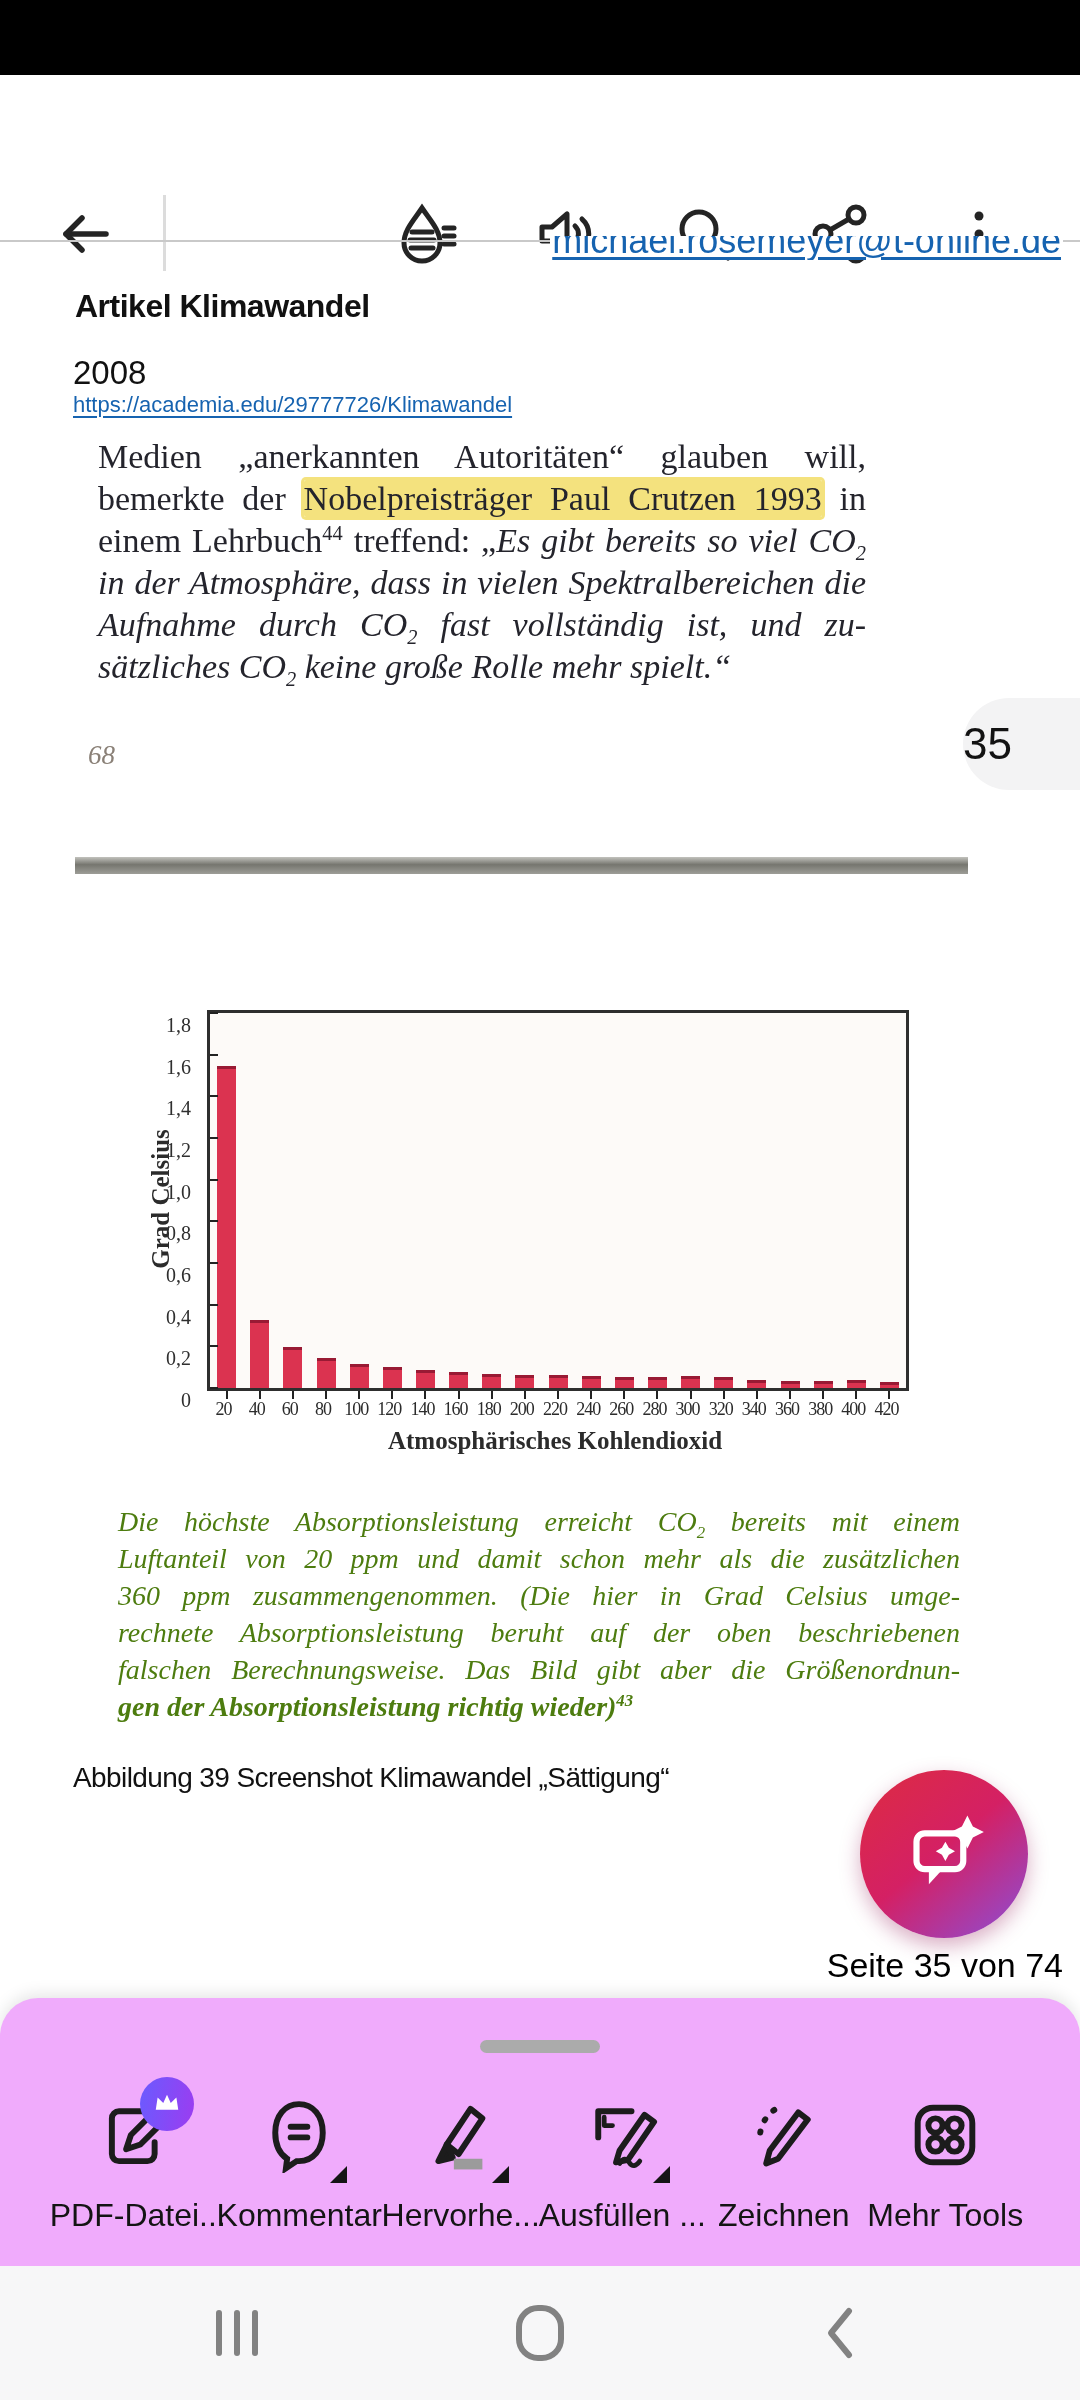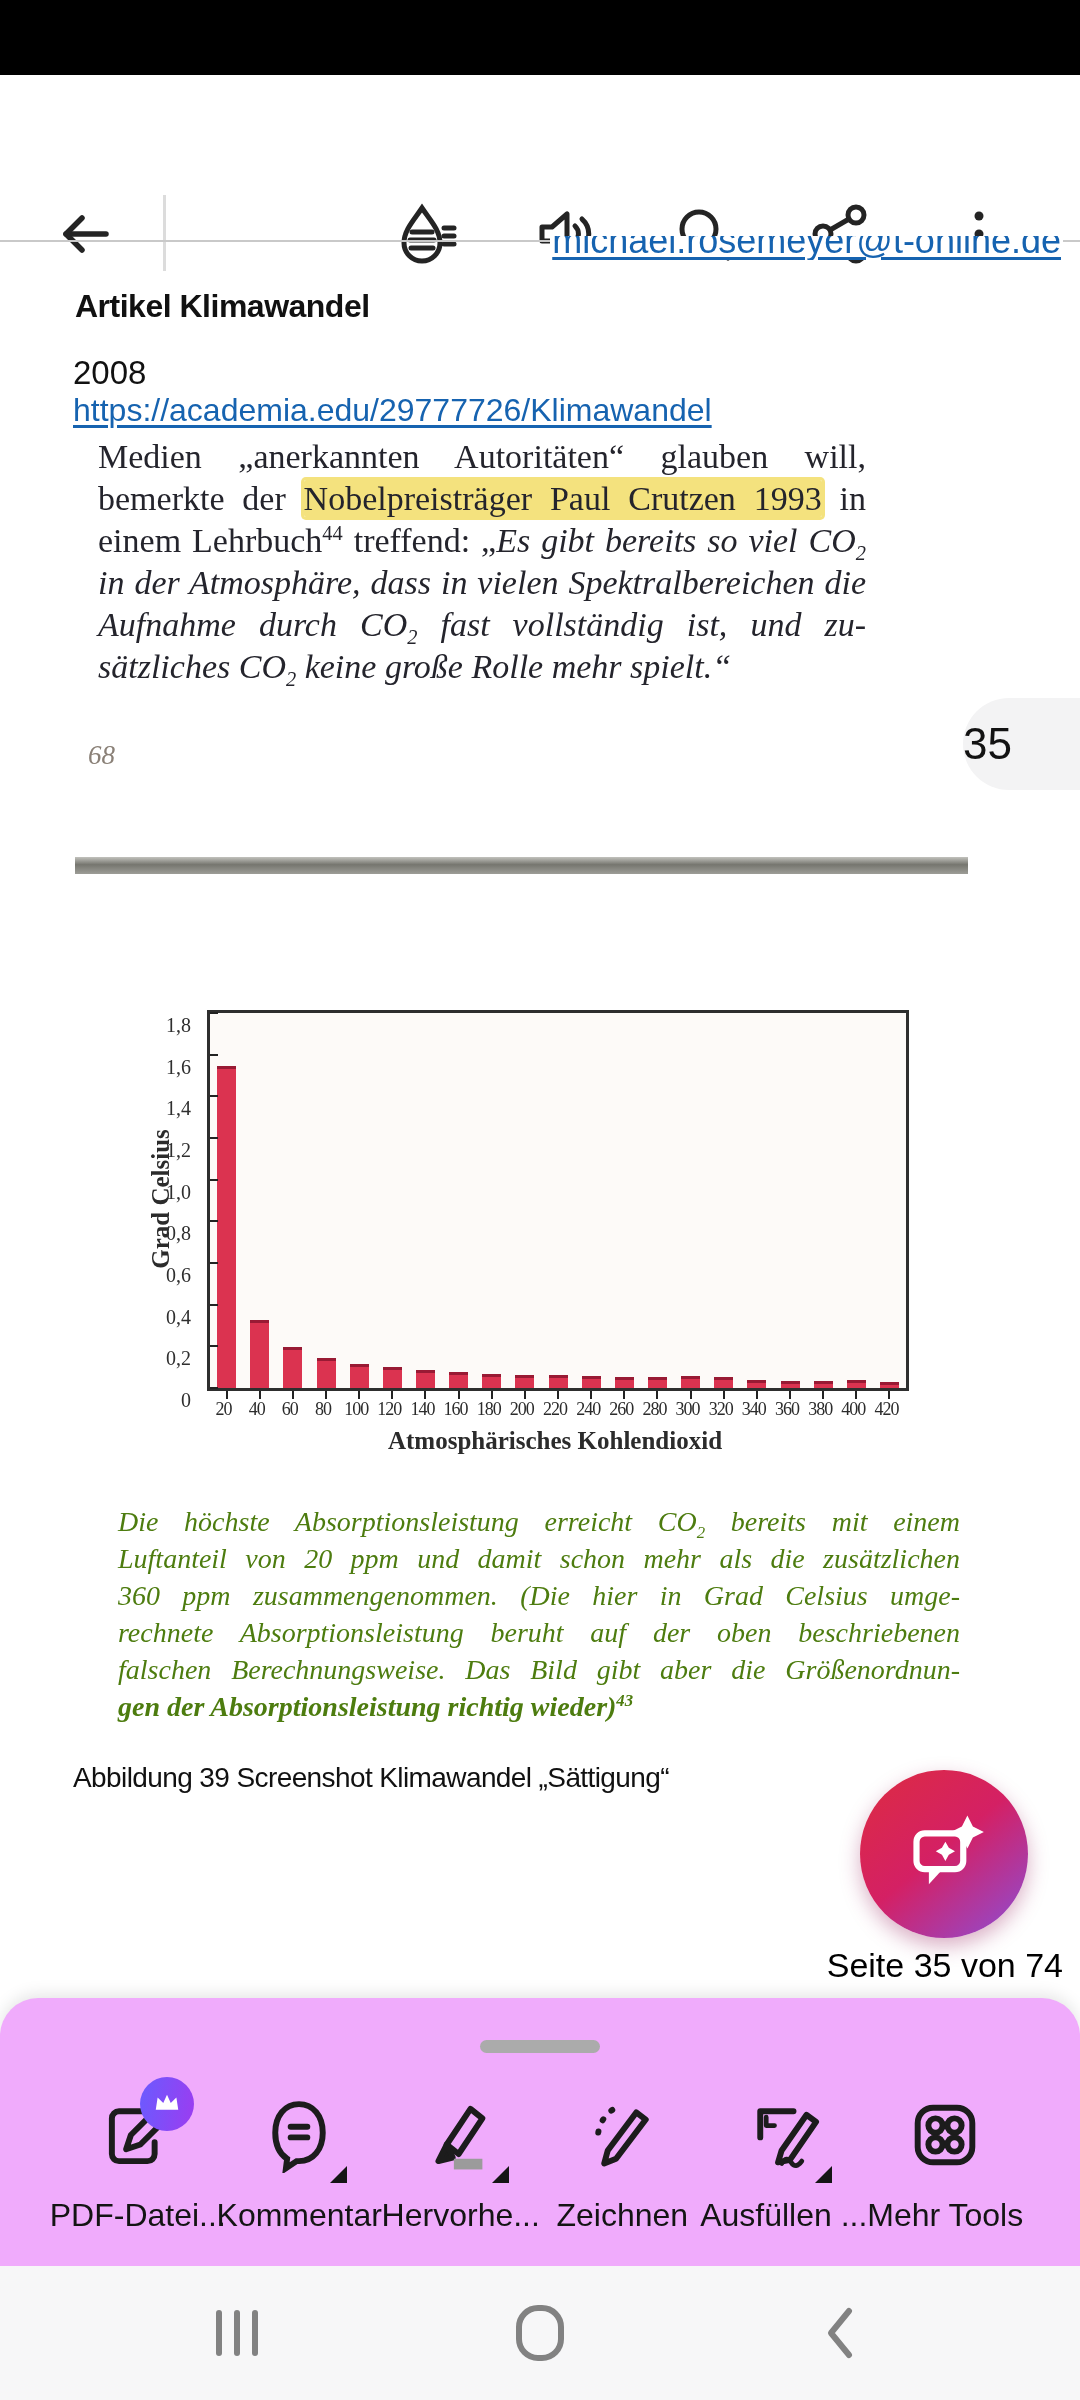--- a/index.html
+++ b/index.html
@@ -14,21 +14,21 @@
   .tb-divider{position:absolute;left:163px;top:120px;width:3px;height:76px;background:#dcdcdc;}
 
   
   .page-hairline{left:0;top:240px;width:1080px;height:2px;background:#c9c9c9;}
   .clipped-link-wrap{right:17px;top:236px;height:24px;overflow:hidden;background:#fff;padding:0 2px;}
   .clipped-link-wrap a{display:block;margin-top:-16px;font-size:36px;color:#1663b0;
       text-decoration:underline;text-decoration-thickness:3px;text-underline-offset:4px;white-space:nowrap;}
 
   .doc-title{left:75px;top:288px;font-size:32px;font-weight:bold;color:#111;letter-spacing:-0.5px;}
   .doc-year{left:73px;top:354px;font-size:33px;color:#111;}
-  .doc-url{left:73px;top:392px;font-size:32px;}
+  .doc-url{left:73px;top:392px;font-size:22px;}
   .doc-url a{color:#1663b0;text-decoration:underline;text-underline-offset:4px;}
 
   
   .quote-block{left:98px;top:436px;width:768px;color:#24242c;
       font-family:"Liberation Serif","DejaVu Serif",serif;font-size:34px;line-height:42px;}
   .quote-block .tline{text-align:justify;text-align-last:justify;white-space:nowrap;}
   .quote-block .tline:last-child{text-align-last:left;}
   .it{font-style:italic;}
   .mk{background:#f4e27e;box-shadow:0 0 0 3px #f4e27e;border-radius:2px;}
   .sp{font-size:0.6em;vertical-align:super;line-height:0;}
@@ -337,38 +337,38 @@
           <rect x="26" y="52" width="24" height="9" fill="#9b9b9b" stroke="none"></rect>
         </svg>
         <div class="caret"></div>
       </div>
       <div class="tool-label">Hervorhe...</div>
     </div>
 
     <div class="tool">
       <div class="tool-icon">
         <svg width="76" height="76" viewBox="0 0 64 64" fill="none" stroke="#1c1c1c" stroke-width="5" stroke-linecap="round" stroke-linejoin="round">
-          <path d="M27 52 l-10 4 3 -11 24 -32 8 6 z"></path>
-          <path d="M12 30 C 14 18, 22 10, 32 7" stroke-dasharray="1 10"></path>
-        </svg>
-      </div>
-      <div class="tool-label">Zeichnen</div>
-    </div>
-
-    <div class="tool">
-      <div class="tool-icon">
-        <svg width="76" height="76" viewBox="0 0 64 64" fill="none" stroke="#1c1c1c" stroke-width="5" stroke-linecap="round" stroke-linejoin="round">
           <path d="M40 12 H12 v22"></path>
           <path d="M17 17 v7 h7" stroke-width="4"></path>
           <path d="M30 45 l-3 10 10 -2 22 -32 -8 -6 z"></path>
           <path d="M30 56 q4 -7 8 -1 t9 -1" stroke-width="4"></path>
         </svg>
         <div class="caret"></div>
       </div>
       <div class="tool-label">Ausfüllen ...</div>
+    </div>
+
+    <div class="tool">
+      <div class="tool-icon">
+        <svg width="76" height="76" viewBox="0 0 64 64" fill="none" stroke="#1c1c1c" stroke-width="5" stroke-linecap="round" stroke-linejoin="round">
+          <path d="M27 52 l-10 4 3 -11 24 -32 8 6 z"></path>
+          <path d="M12 30 C 14 18, 22 10, 32 7" stroke-dasharray="1 10"></path>
+        </svg>
+      </div>
+      <div class="tool-label">Zeichnen</div>
     </div>
 
     <div class="tool">
       <div class="tool-icon">
         <svg width="76" height="76" viewBox="0 0 64 64" fill="none" stroke="#1c1c1c" stroke-width="5">
           <rect x="9" y="9" width="46" height="46" rx="13"></rect>
           <circle cx="24" cy="24" r="6"></circle>
             <circle cx="40" cy="24" r="6"></circle>
           <circle cx="24" cy="40" r="6"></circle>
             <circle cx="40" cy="40" r="6"></circle>

